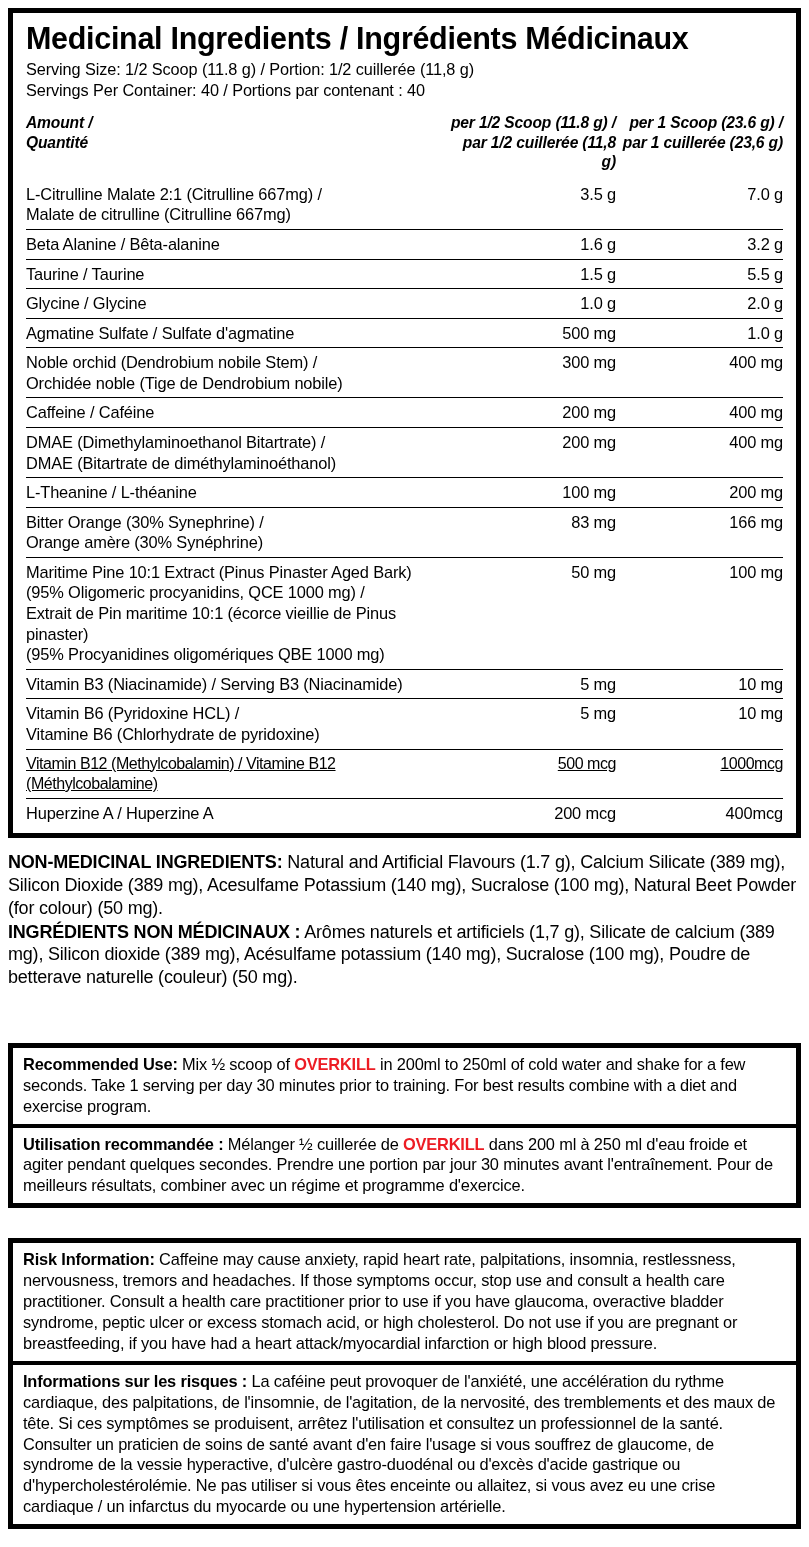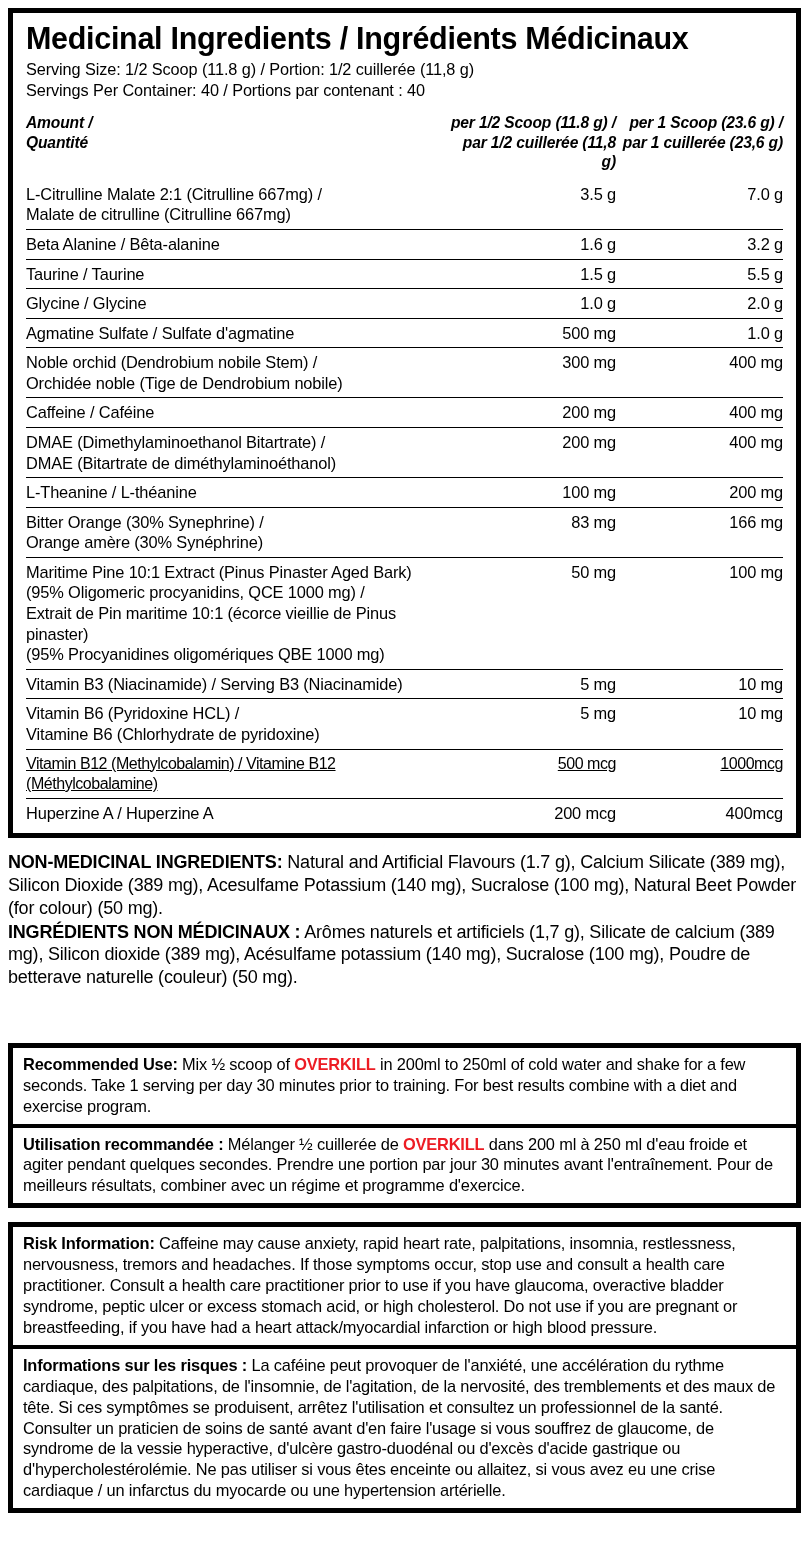--- a/index.html
+++ b/index.html
@@ -97,21 +97,21 @@
     font-size: 18px;
     line-height: 1.265;
     letter-spacing: -0.2px;
     width: 793px;
   }
   #non-medicinal p { margin-bottom: 1px; }
   #non-medicinal b { font-weight: bold; }
 
   
   #usage-panel { margin-top: 54px; }
-  #risk-panel  { margin-top: 14px; }
+  #risk-panel  { margin-top: 30px; }
 
   .sect {
     padding: 6px 10px 7px 10px;
     font-size: 16.4px;
     line-height: 1.275;
     letter-spacing: -0.18px;
   }
   .sect + .sect { border-top: 4px solid #000; }
   .sect b { font-weight: bold; }
   .brand { font-weight: bold; }

